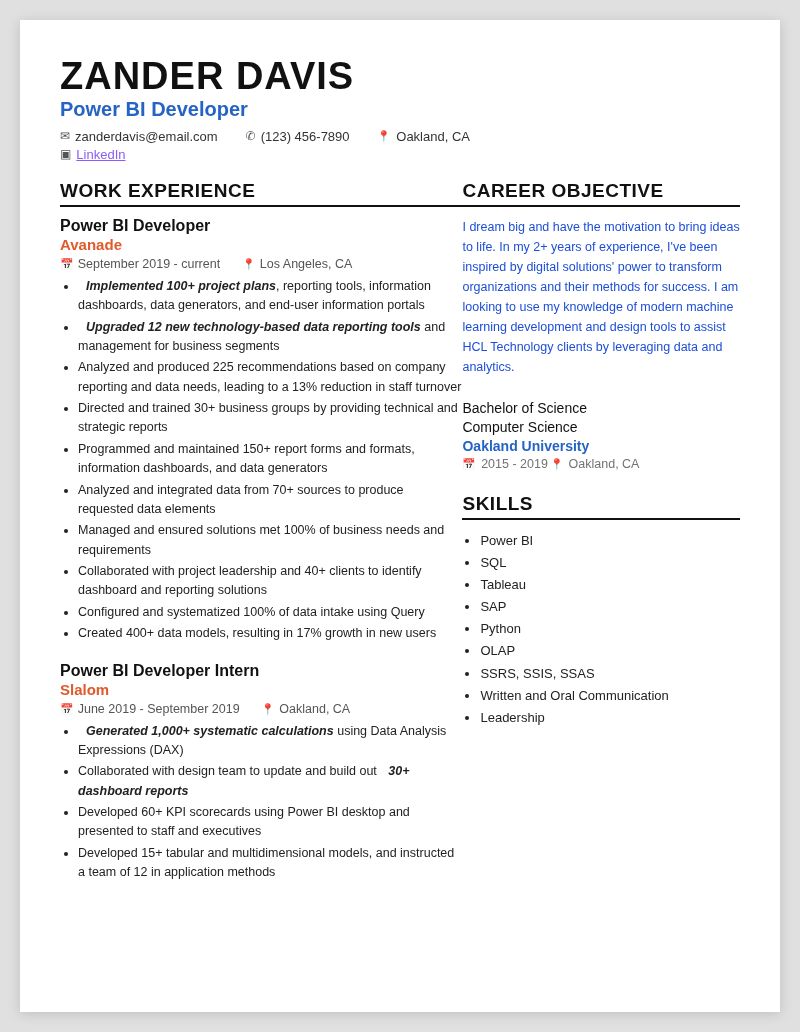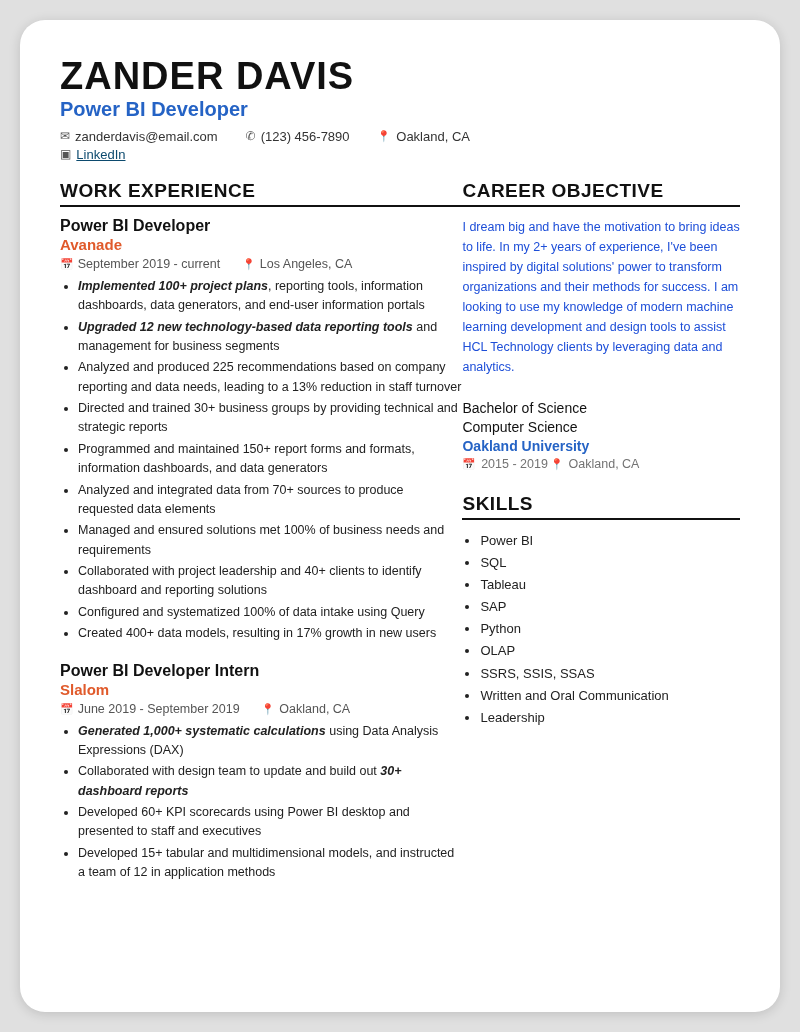--- a/index.html
+++ b/index.html
@@ -11,21 +11,20 @@
       align-items: flex-start;
       min-height: 1032px;
       padding: 20px;
     }
     .resume {
       background: #fff;
       width: 780px;
       min-height: 992px;
       padding: 36px 40px 36px 40px;
       box-shadow: 0 2px 12px rgba(0,0,0,0.15);
-      border-radius: 25px;
     }
     
     .header { margin-bottom: 18px; }
     .header-name {
       font-size: 38px;
       font-weight: 900;
       color: #111;
       letter-spacing: 1px;
       line-height: 1.1;
     }
@@ -43,21 +42,21 @@
       color: #333;
       align-items: center;
       margin-bottom: 3px;
     }
     .header-contacts .contact-item {
       display: flex;
       align-items: center;
       gap: 5px;
     }
     .header-contacts .contact-item a {
-      color: #0c4a6e;
+      color: #8b5cf6;
       text-decoration: underline;
     }
     .contact-icon {
       font-size: 12px;
       color: #555;
     }
     
     .body-layout {
       display: flex;
     }
@@ -110,21 +109,21 @@
     .bullet-list {
       list-style: disc;
       padding-left: 18px;
       font-size: 12.5px;
       color: #222;
       line-height: 1.55;
     }
     .bullet-list li {
       margin-bottom: 2px;
     }
-    .bold-italic { font-weight: 700; font-style: italic; }
+    .bold-italic { font-weight: 700; font-style: italic; margin-left: 8px; }
 
     
     .objective-text {
       font-size: 12.5px;
       color: #1d4ed8;
       line-height: 1.6;
       margin-bottom: 18px;
     }
     .edu-degree {
       font-size: 14px;

